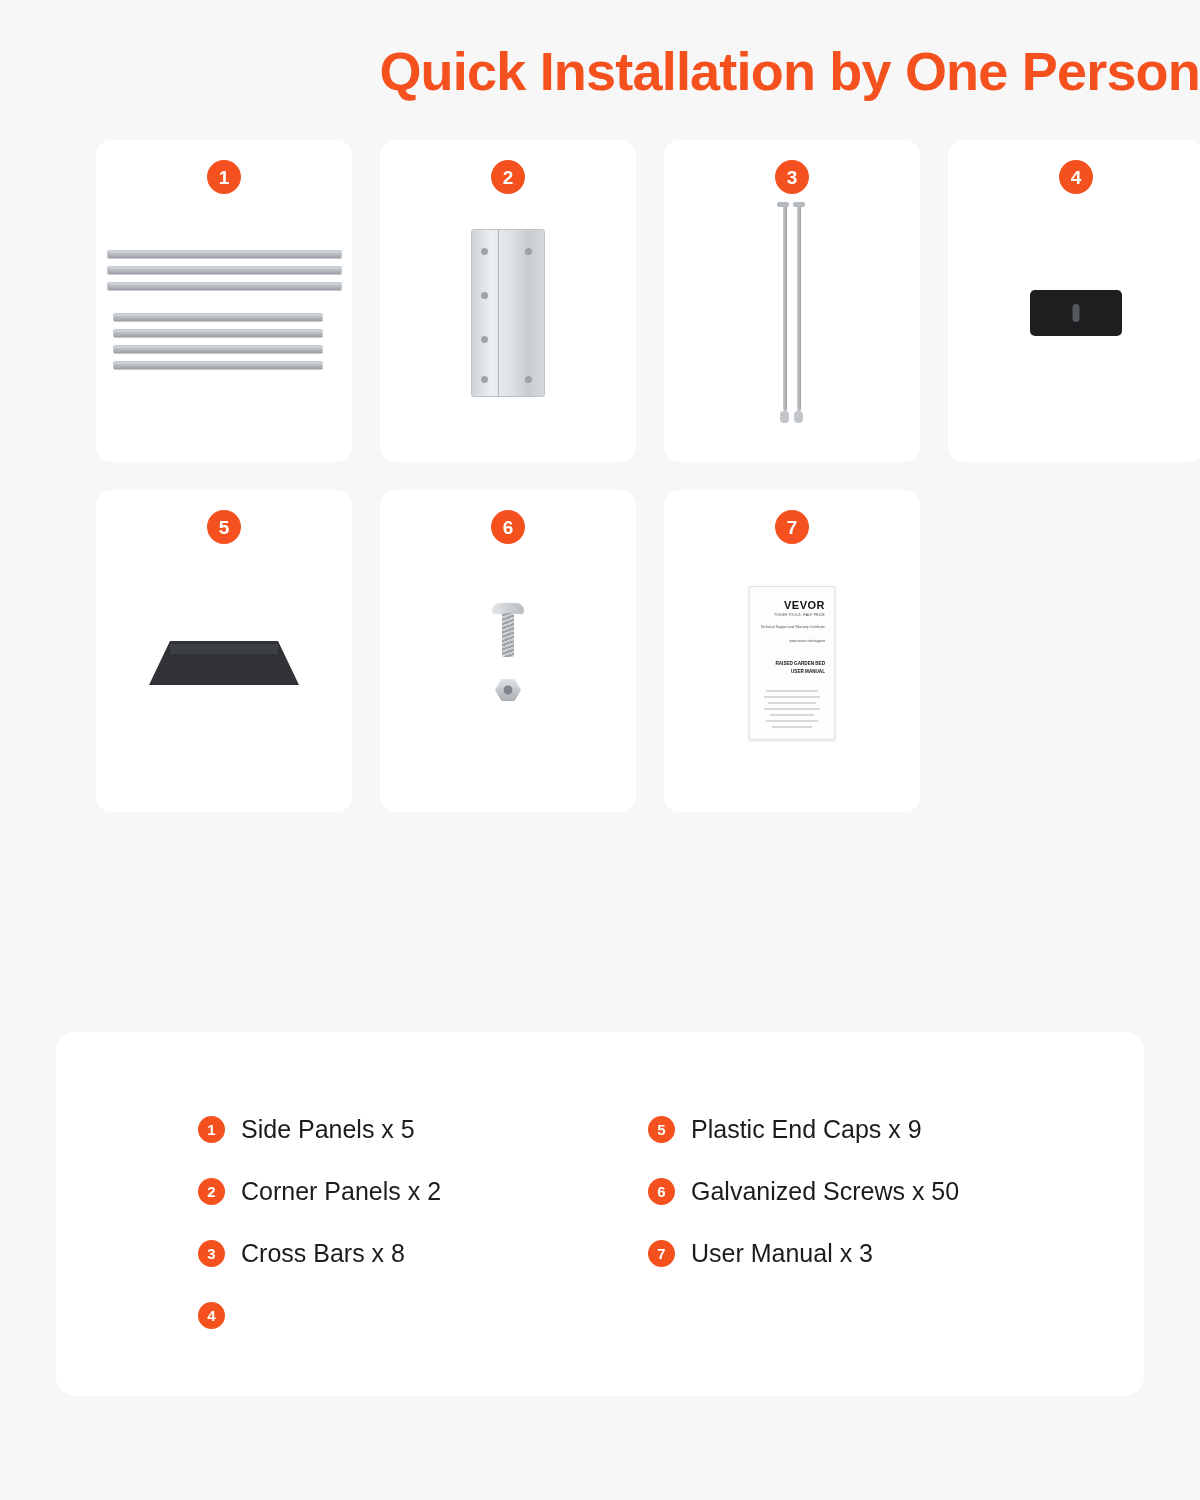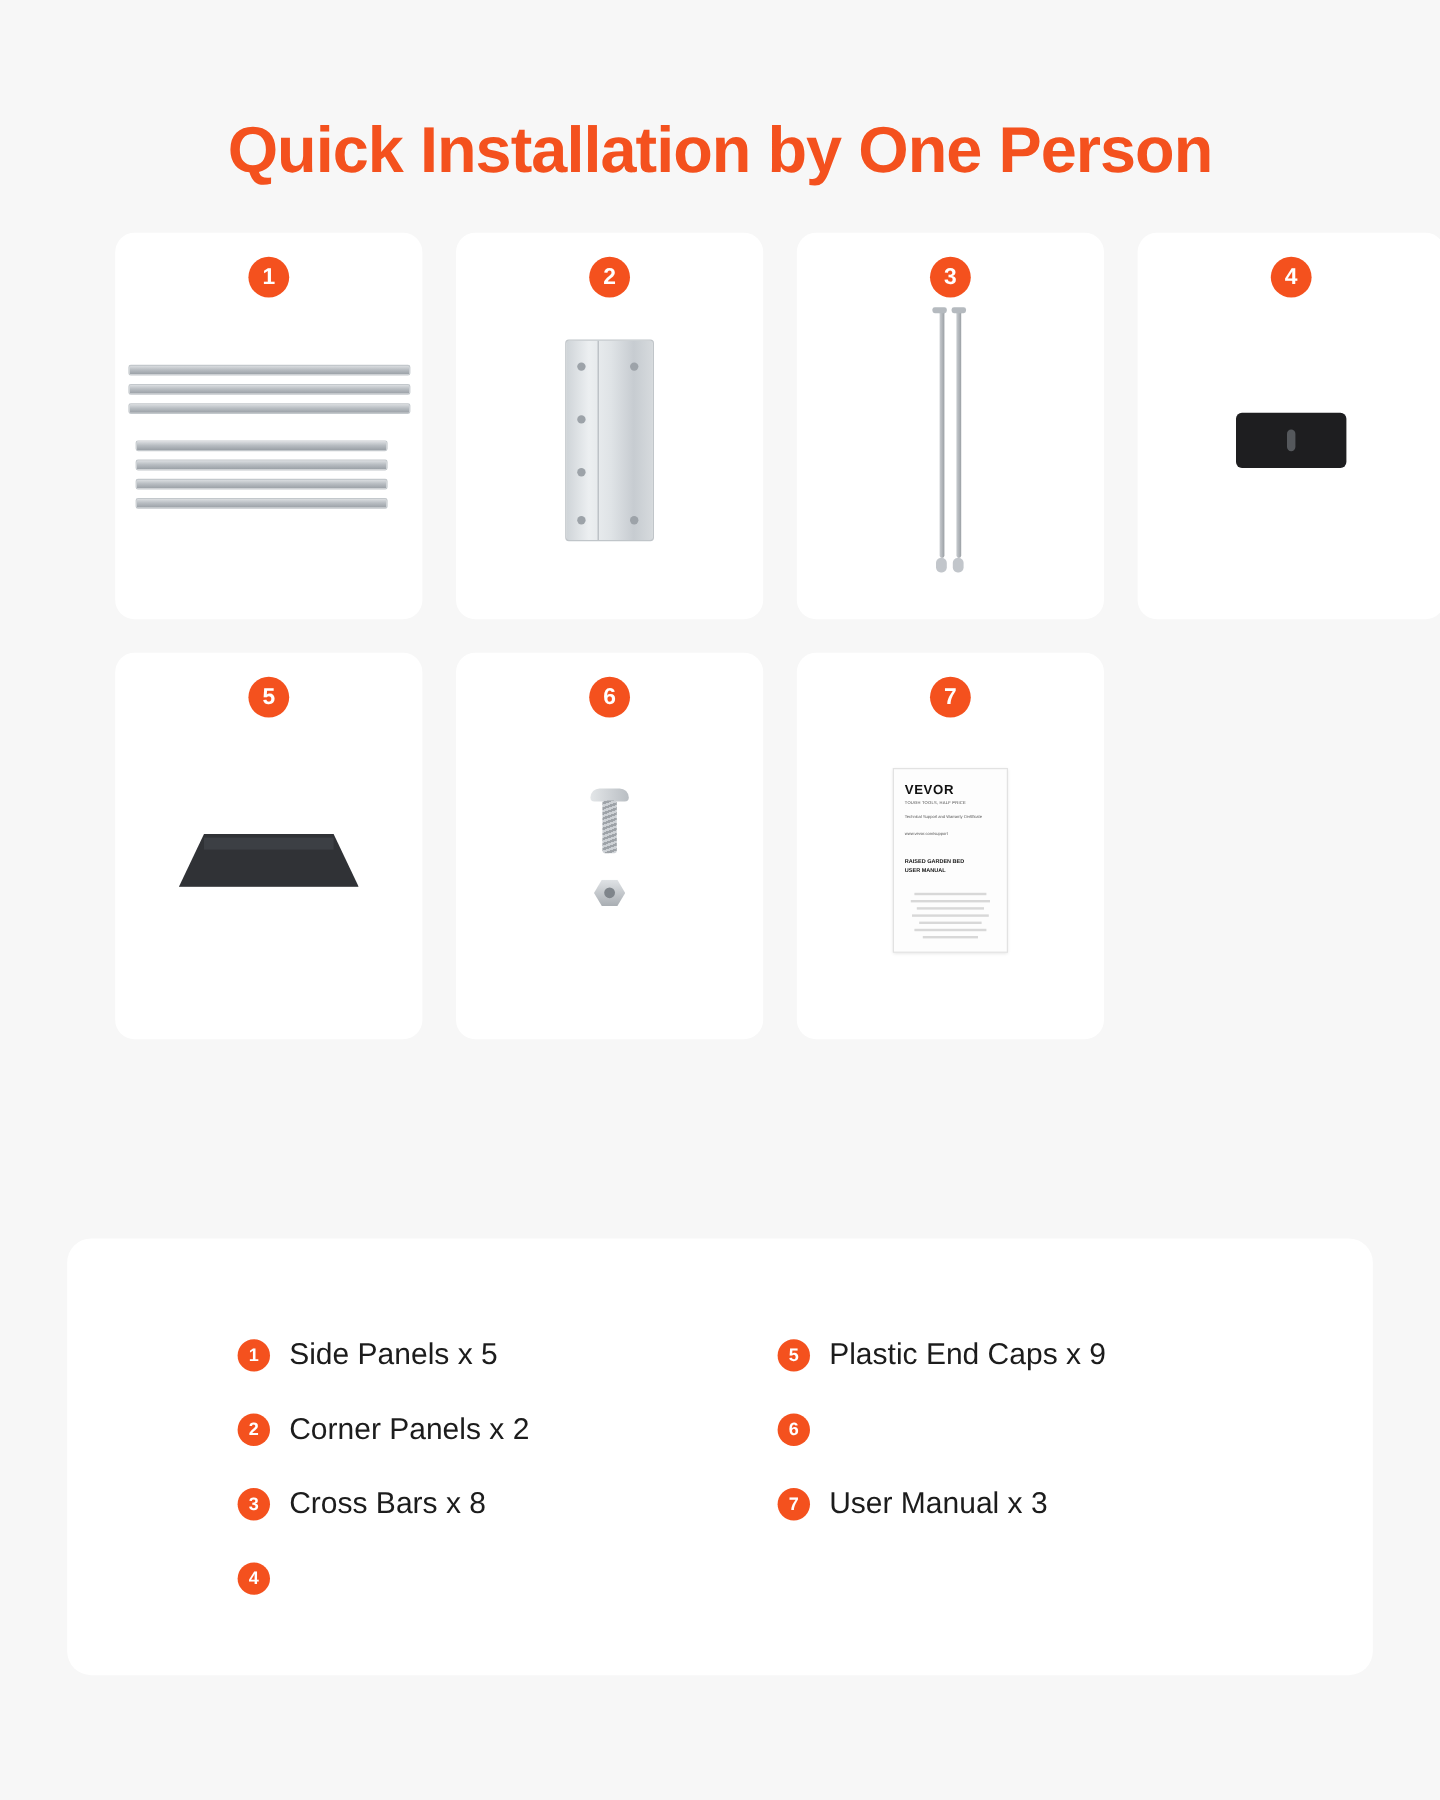--- a/index.html
+++ b/index.html
@@ -13,22 +13,22 @@
   .page {
     width: 1200px;
     height: 1500px;
     position: relative;
     background: #f7f7f7;
     overflow: hidden;
   }
 
   
   .header {
-    padding-top: 94px;
-    text-align: center;
+    padding-top: 40px;
+    text-align: right;
   }
   .title {
     font-size: 54px;
     font-weight: bold;
     color: #f4511e;
     letter-spacing: -0.8px;
     line-height: 1.15;
   }
   .subtitle {
     margin-top: 22px;
@@ -216,27 +216,27 @@
     position: absolute;
     left: 50%; top: 50%;
     transform: translate(-50%,-50%);
     width: 9px; height: 9px;
     border-radius: 50%;
     background: #7f858b;
   }
 
   
   .manual {
-    width: 96px;
+    width: 86px;
     height: 154px;
     background: #fdfdfd;
     border: 1px solid #e2e2e2;
     box-shadow: 0 1px 3px rgba(0,0,0,.12);
     padding: 12px 9px;
-    text-align: left;
+    text-align: right;
   }
   .manual .brand {
     font-size: 11px;
     font-weight: bold;
     letter-spacing: .5px;
     color: #111;
   }
   .manual .tag {
     font-size: 3.4px;
     color: #444;
@@ -424,20 +424,21 @@
         <div class="legend-badge">5</div>
         <div class="legend-label">Plastic End Caps x 9</div>
       </div>
 
       <div class="legend-item" style="grid-column:1">
         <div class="legend-badge">2</div>
         <div class="legend-label">Corner Panels x 2</div>
       </div>
       <div class="legend-item col-right">
         <div class="legend-badge">6</div>
+        <div class="legend-label">Galvanized Screws x 50</div>
       </div>
 
       <div class="legend-item" style="grid-column:1">
         <div class="legend-badge">3</div>
         <div class="legend-label">Cross Bars x 8</div>
       </div>
       <div class="legend-item col-right">
         <div class="legend-badge">7</div>
         <div class="legend-label">User Manual x 3</div>
       </div>

